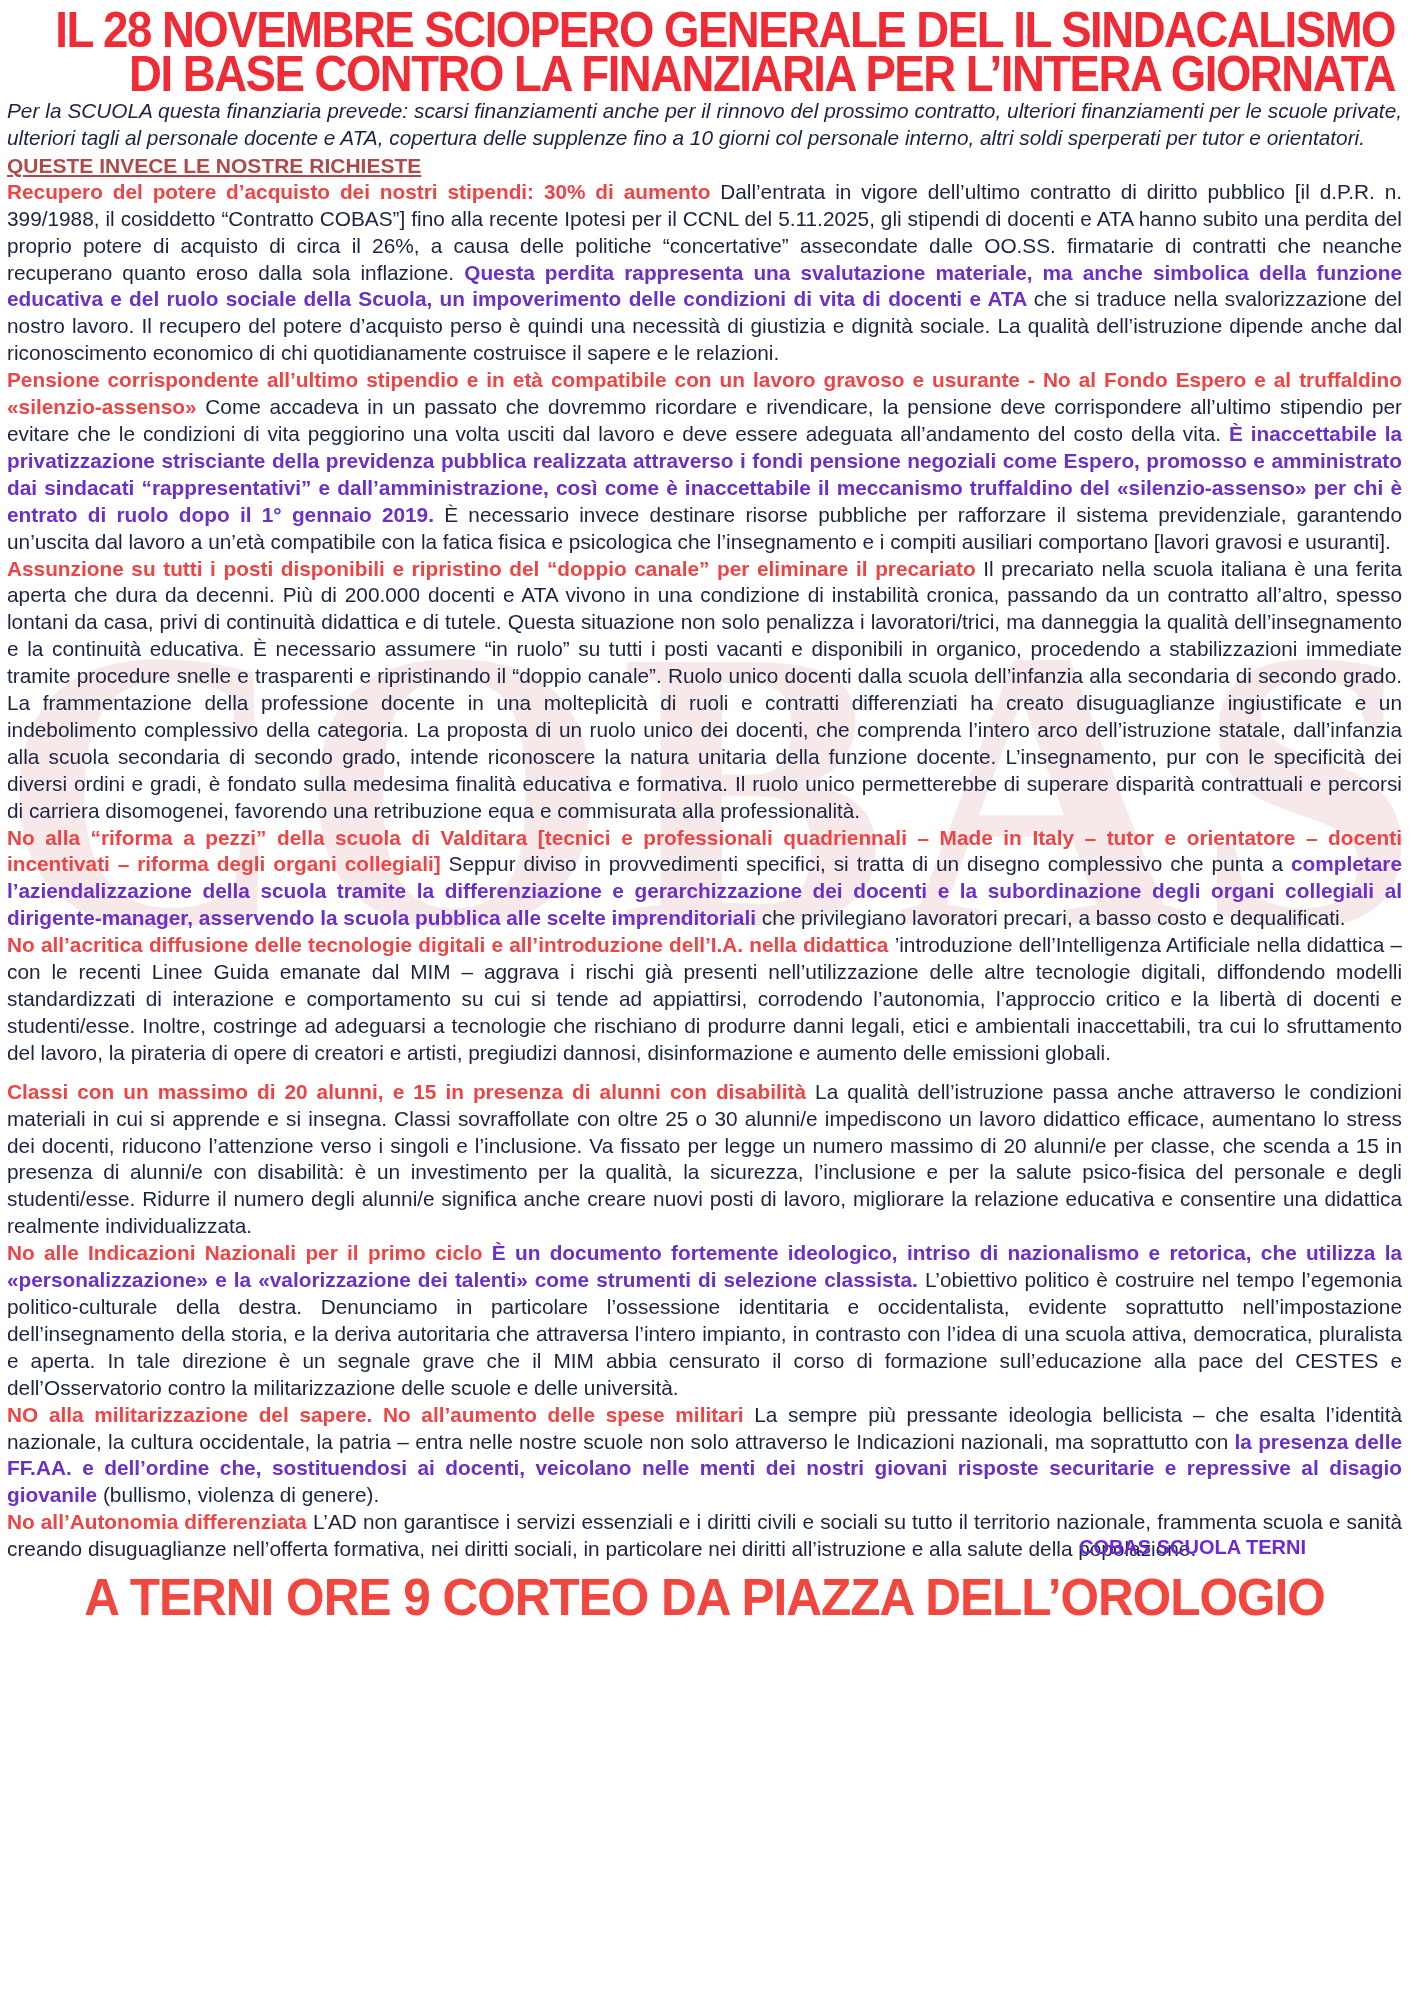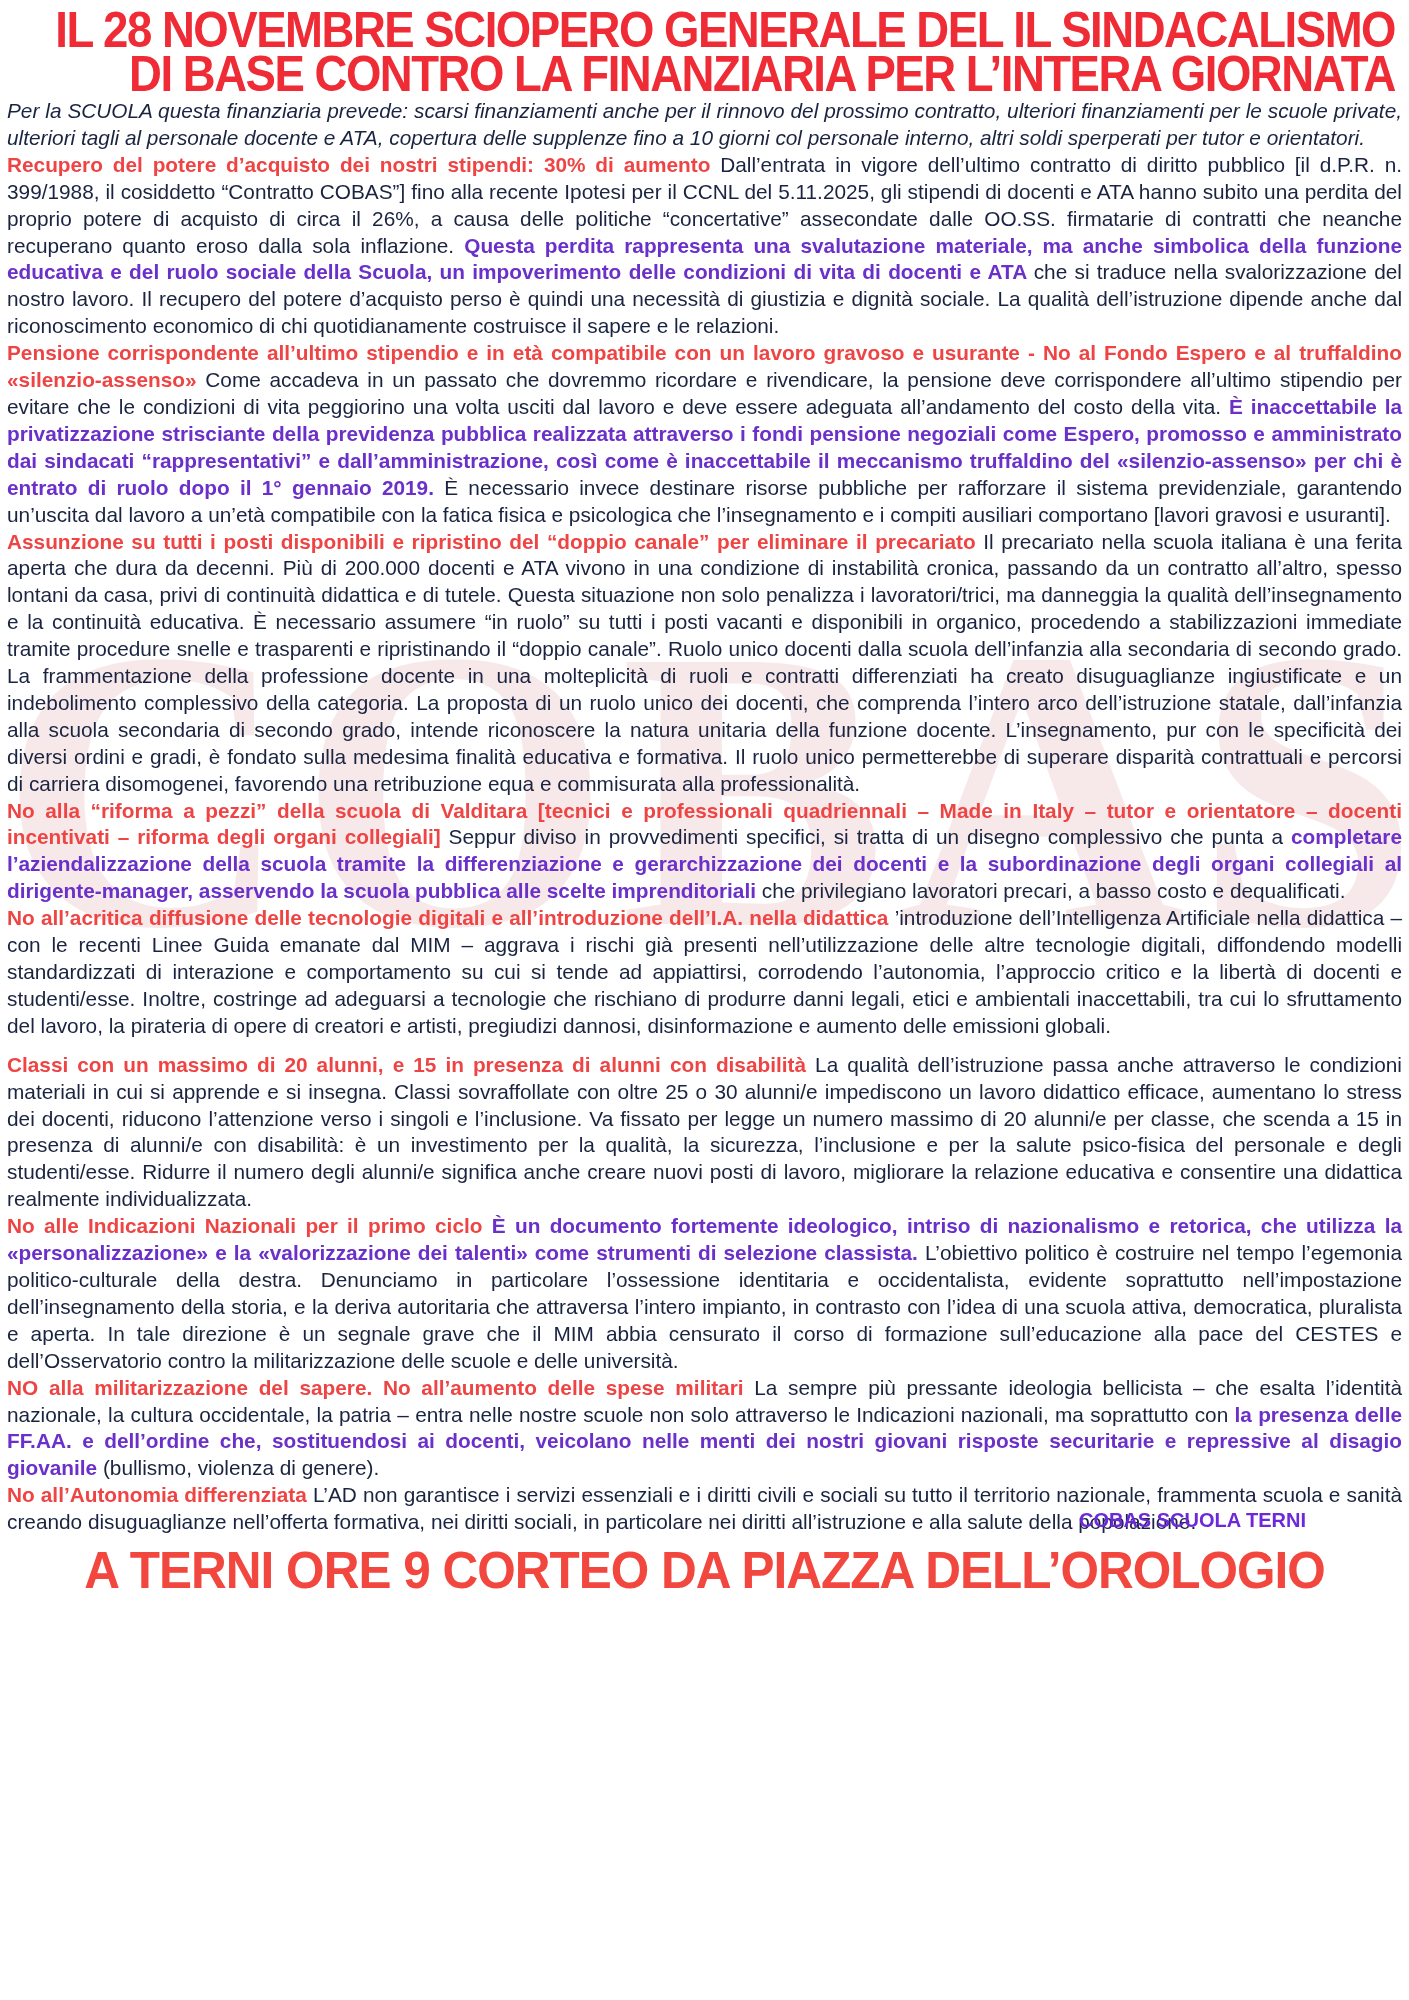--- a/index.html
+++ b/index.html
@@ -50,20 +50,23 @@
 
 <div class="content">
 
   <h1 class="headline">
     <span class="hl-line">IL 28 NOVEMBRE SCIOPERO GENERALE DEL  IL SINDACALISMO</span>
     <span class="hl-line">DI BASE CONTRO LA FINANZIARIA PER L’INTERA GIORNATA</span>
   </h1>
 
   <p class="par intro">Per la SCUOLA questa finanziaria prevede: scarsi finanziamenti anche per il rinnovo del prossimo contratto, ulteriori finanziamenti per le scuole private, ulteriori tagli al personale docente e ATA, copertura delle supplenze fino a 10 giorni col personale interno, altri soldi sperperati per tutor e orientatori.</p>
 
+  <div>
+    <span class="subheading">QUESTE INVECE LE NOSTRE RICHIESTE</span>
+  </div>
 
   <div>
       <p class="par"><span class="lead">Recupero del potere d’acquisto dei nostri stipendi: 30% di aumento </span><span class="body">Dall’entrata in vigore dell’ultimo contratto di diritto pubblico [il d.P.R. n. 399/1988, il cosiddetto “Contratto COBAS”] fino alla recente Ipotesi per il CCNL del 5.11.2025, gli stipendi di docenti e ATA hanno subito una perdita del proprio potere di acquisto di circa il 26%, a causa delle politiche “concertative” assecondate dalle OO.SS. firmatarie di contratti che neanche recuperano quanto eroso dalla sola inflazione.  </span><span class="em">Questa perdita rappresenta una svalutazione materiale, ma anche simbolica della funzione educativa e del ruolo sociale della Scuola, un impoverimento delle condizioni di vita di docenti e ATA </span><span class="body">che si traduce nella svalorizzazione del nostro lavoro. Il recupero del potere d’acquisto perso è quindi una necessità di giustizia e dignità sociale. La qualità dell’istruzione dipende anche dal riconoscimento economico di chi quotidianamente costruisce il sapere e le relazioni.</span></p>
       <p class="par"><span class="lead">Pensione corrispondente all’ultimo stipendio e in età compatibile con un lavoro gravoso e usurante - No al Fondo Espero e al truffaldino «silenzio-assenso» </span><span class="body">Come accadeva in un passato che dovremmo ricordare e rivendicare, la pensione deve corrispondere all’ultimo stipendio per evitare che le condizioni di vita peggiorino una volta usciti dal lavoro e deve essere adeguata all’andamento del costo della vita. </span><span class="em">È inaccettabile la privatizzazione strisciante della previdenza pubblica realizzata attraverso i fondi pensione negoziali come Espero, promosso e amministrato dai sindacati “rappresentativi” e dall’amministrazione, così come è inaccettabile il meccanismo truffaldino del «silenzio-assenso» per chi è entrato di ruolo dopo il 1° gennaio 2019. </span><span class="body">È necessario invece destinare risorse pubbliche per rafforzare il sistema previdenziale, garantendo un’uscita dal lavoro a un’età compatibile con la fatica fisica e psicologica che l’insegnamento e i compiti ausiliari comportano [lavori gravosi e usuranti].</span></p>
       <p class="par"><span class="lead">Assunzione su tutti i posti disponibili e ripristino del “doppio canale” per eliminare il precariato </span><span class="body">Il precariato nella scuola italiana è una ferita aperta che dura da decenni. Più di 200.000 docenti e ATA vivono in una condizione di instabilità cronica, passando da un contratto all’altro, spesso lontani da casa, privi di continuità didattica e di tutele. Questa situazione non solo penalizza i lavoratori/trici, ma danneggia la qualità dell’insegnamento e la continuità educativa. È necessario assumere “in ruolo” su tutti i posti vacanti e disponibili in organico, procedendo a stabilizzazioni immediate tramite procedure snelle e trasparenti e ripristinando il “doppio canale”. Ruolo unico docenti dalla scuola dell’infanzia alla secondaria di secondo grado. La frammentazione della professione docente in una molteplicità di ruoli e contratti differenziati ha creato disuguaglianze ingiustificate e un indebolimento complessivo della categoria. La proposta di un ruolo unico dei docenti, che comprenda l’intero arco dell’istruzione statale, dall’infanzia alla scuola secondaria di secondo grado, intende riconoscere la natura unitaria della funzione docente. L’insegnamento, pur con le specificità dei diversi ordini e gradi, è fondato sulla medesima finalità educativa e formativa. Il ruolo unico permetterebbe di superare disparità contrattuali e percorsi di carriera disomogenei, favorendo una retribuzione equa e commisurata alla professionalità.</span></p>
       <p class="par"><span class="lead">No alla “riforma a pezzi” della scuola di Valditara [tecnici e professionali quadriennali – Made in Italy – tutor e orientatore – docenti incentivati – riforma degli organi collegiali] </span><span class="body">Seppur diviso in provvedimenti specifici, si tratta di un disegno complessivo che punta a </span><span class="em">completare l’aziendalizzazione della scuola tramite la differenziazione e gerarchizzazione dei docenti e la subordinazione degli organi collegiali al dirigente-manager, asservendo la scuola pubblica alle scelte imprenditoriali </span><span class="body">che privilegiano lavoratori precari, a basso costo e dequalificati.</span></p>
       <p class="par"><span class="lead">No all’acritica diffusione delle tecnologie digitali e all’introduzione dell’I.A. nella didattica </span><span class="body">’introduzione dell’Intelligenza Artificiale nella didattica – con le recenti Linee Guida emanate dal MIM – aggrava i rischi già presenti nell’utilizzazione delle altre tecnologie digitali, diffondendo modelli standardizzati di interazione e comportamento su cui si tende ad appiattirsi, corrodendo l’autonomia, l’approccio critico e la libertà di docenti e studenti/esse. Inoltre, costringe ad adeguarsi a tecnologie che rischiano di produrre danni legali, etici e ambientali inaccettabili, tra cui lo sfruttamento del lavoro, la pirateria di opere di creatori e artisti, pregiudizi dannosi, disinformazione e aumento delle emissioni globali.</span></p>
       <p class="par gap-top"><span class="lead">Classi con un massimo di 20 alunni, e 15 in presenza di alunni con disabilità </span><span class="body">La qualità dell’istruzione passa anche attraverso le condizioni materiali in cui si apprende e si insegna. Classi sovraffollate con oltre 25 o 30 alunni/e impediscono un lavoro didattico efficace, aumentano lo stress dei docenti, riducono l’attenzione verso i singoli e l’inclusione. Va fissato per legge un numero massimo di 20 alunni/e per classe, che scenda a 15 in presenza di alunni/e con disabilità: è un investimento per la qualità, la sicurezza, l’inclusione e per la salute psico-fisica del personale e degli studenti/esse. Ridurre il numero degli alunni/e significa anche creare nuovi posti di lavoro, migliorare la relazione educativa e consentire una didattica realmente individualizzata.</span></p>
       <p class="par"><span class="lead">No alle Indicazioni Nazionali per il primo ciclo </span><span class="em">È un documento fortemente ideologico, intriso di nazionalismo e retorica, che utilizza la «personalizzazione» e la «valorizzazione dei talenti» come strumenti di selezione classista. </span><span class="body">L’obiettivo politico è costruire nel tempo l’egemonia politico-culturale della destra. Denunciamo in particolare l’ossessione identitaria e occidentalista, evidente soprattutto nell’impostazione dell’insegnamento della storia, e la deriva autoritaria che attraversa l’intero impianto, in contrasto con l’idea di una scuola attiva, democratica, pluralista e aperta. In tale direzione è un segnale grave che il MIM abbia censurato il corso di formazione sull’educazione alla pace del CESTES e dell’Osservatorio contro la militarizzazione delle scuole e delle università.</span></p>
       <p class="par"><span class="lead">NO alla militarizzazione del sapere. No all’aumento delle spese militari </span><span class="body">La sempre più pressante ideologia bellicista – che esalta l’identità nazionale, la cultura occidentale, la patria – entra nelle nostre scuole non solo attraverso le Indicazioni nazionali, ma soprattutto con </span><span class="em">la presenza delle FF.AA. e dell’ordine che, sostituendosi ai docenti, veicolano nelle menti dei nostri giovani risposte securitarie e repressive al disagio giovanile </span><span class="body">(bullismo, violenza di genere).</span></p>

